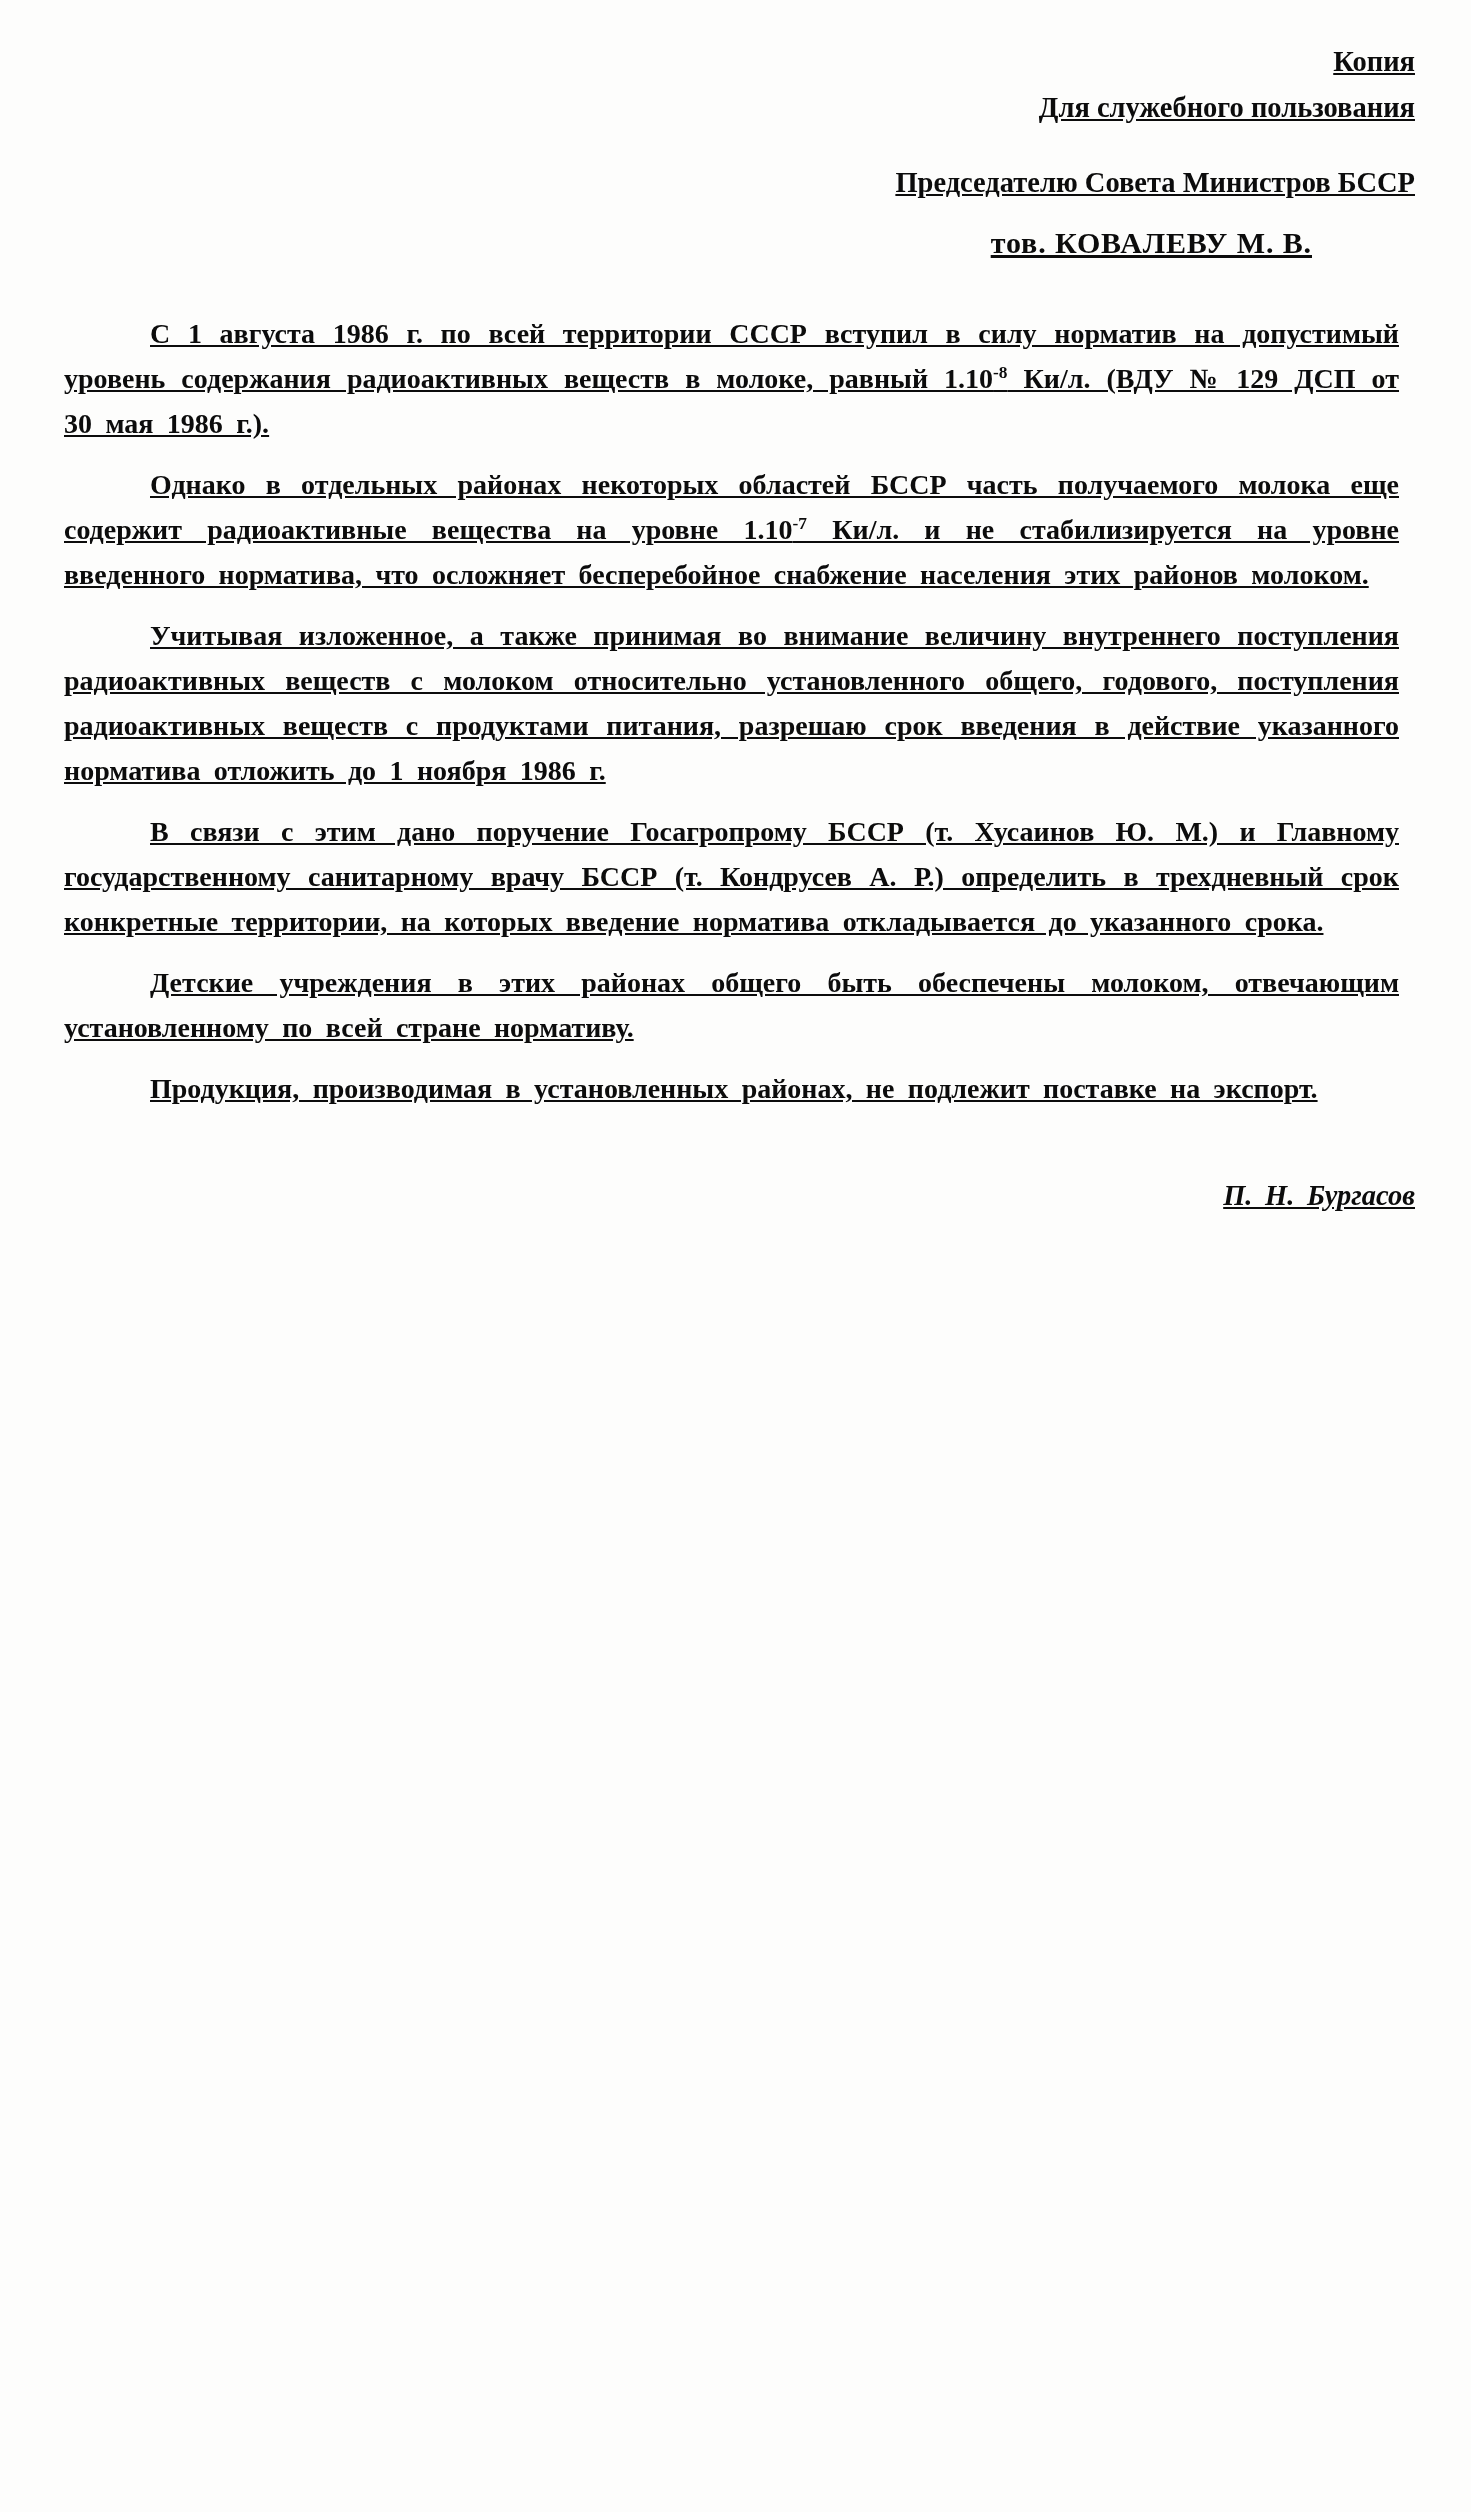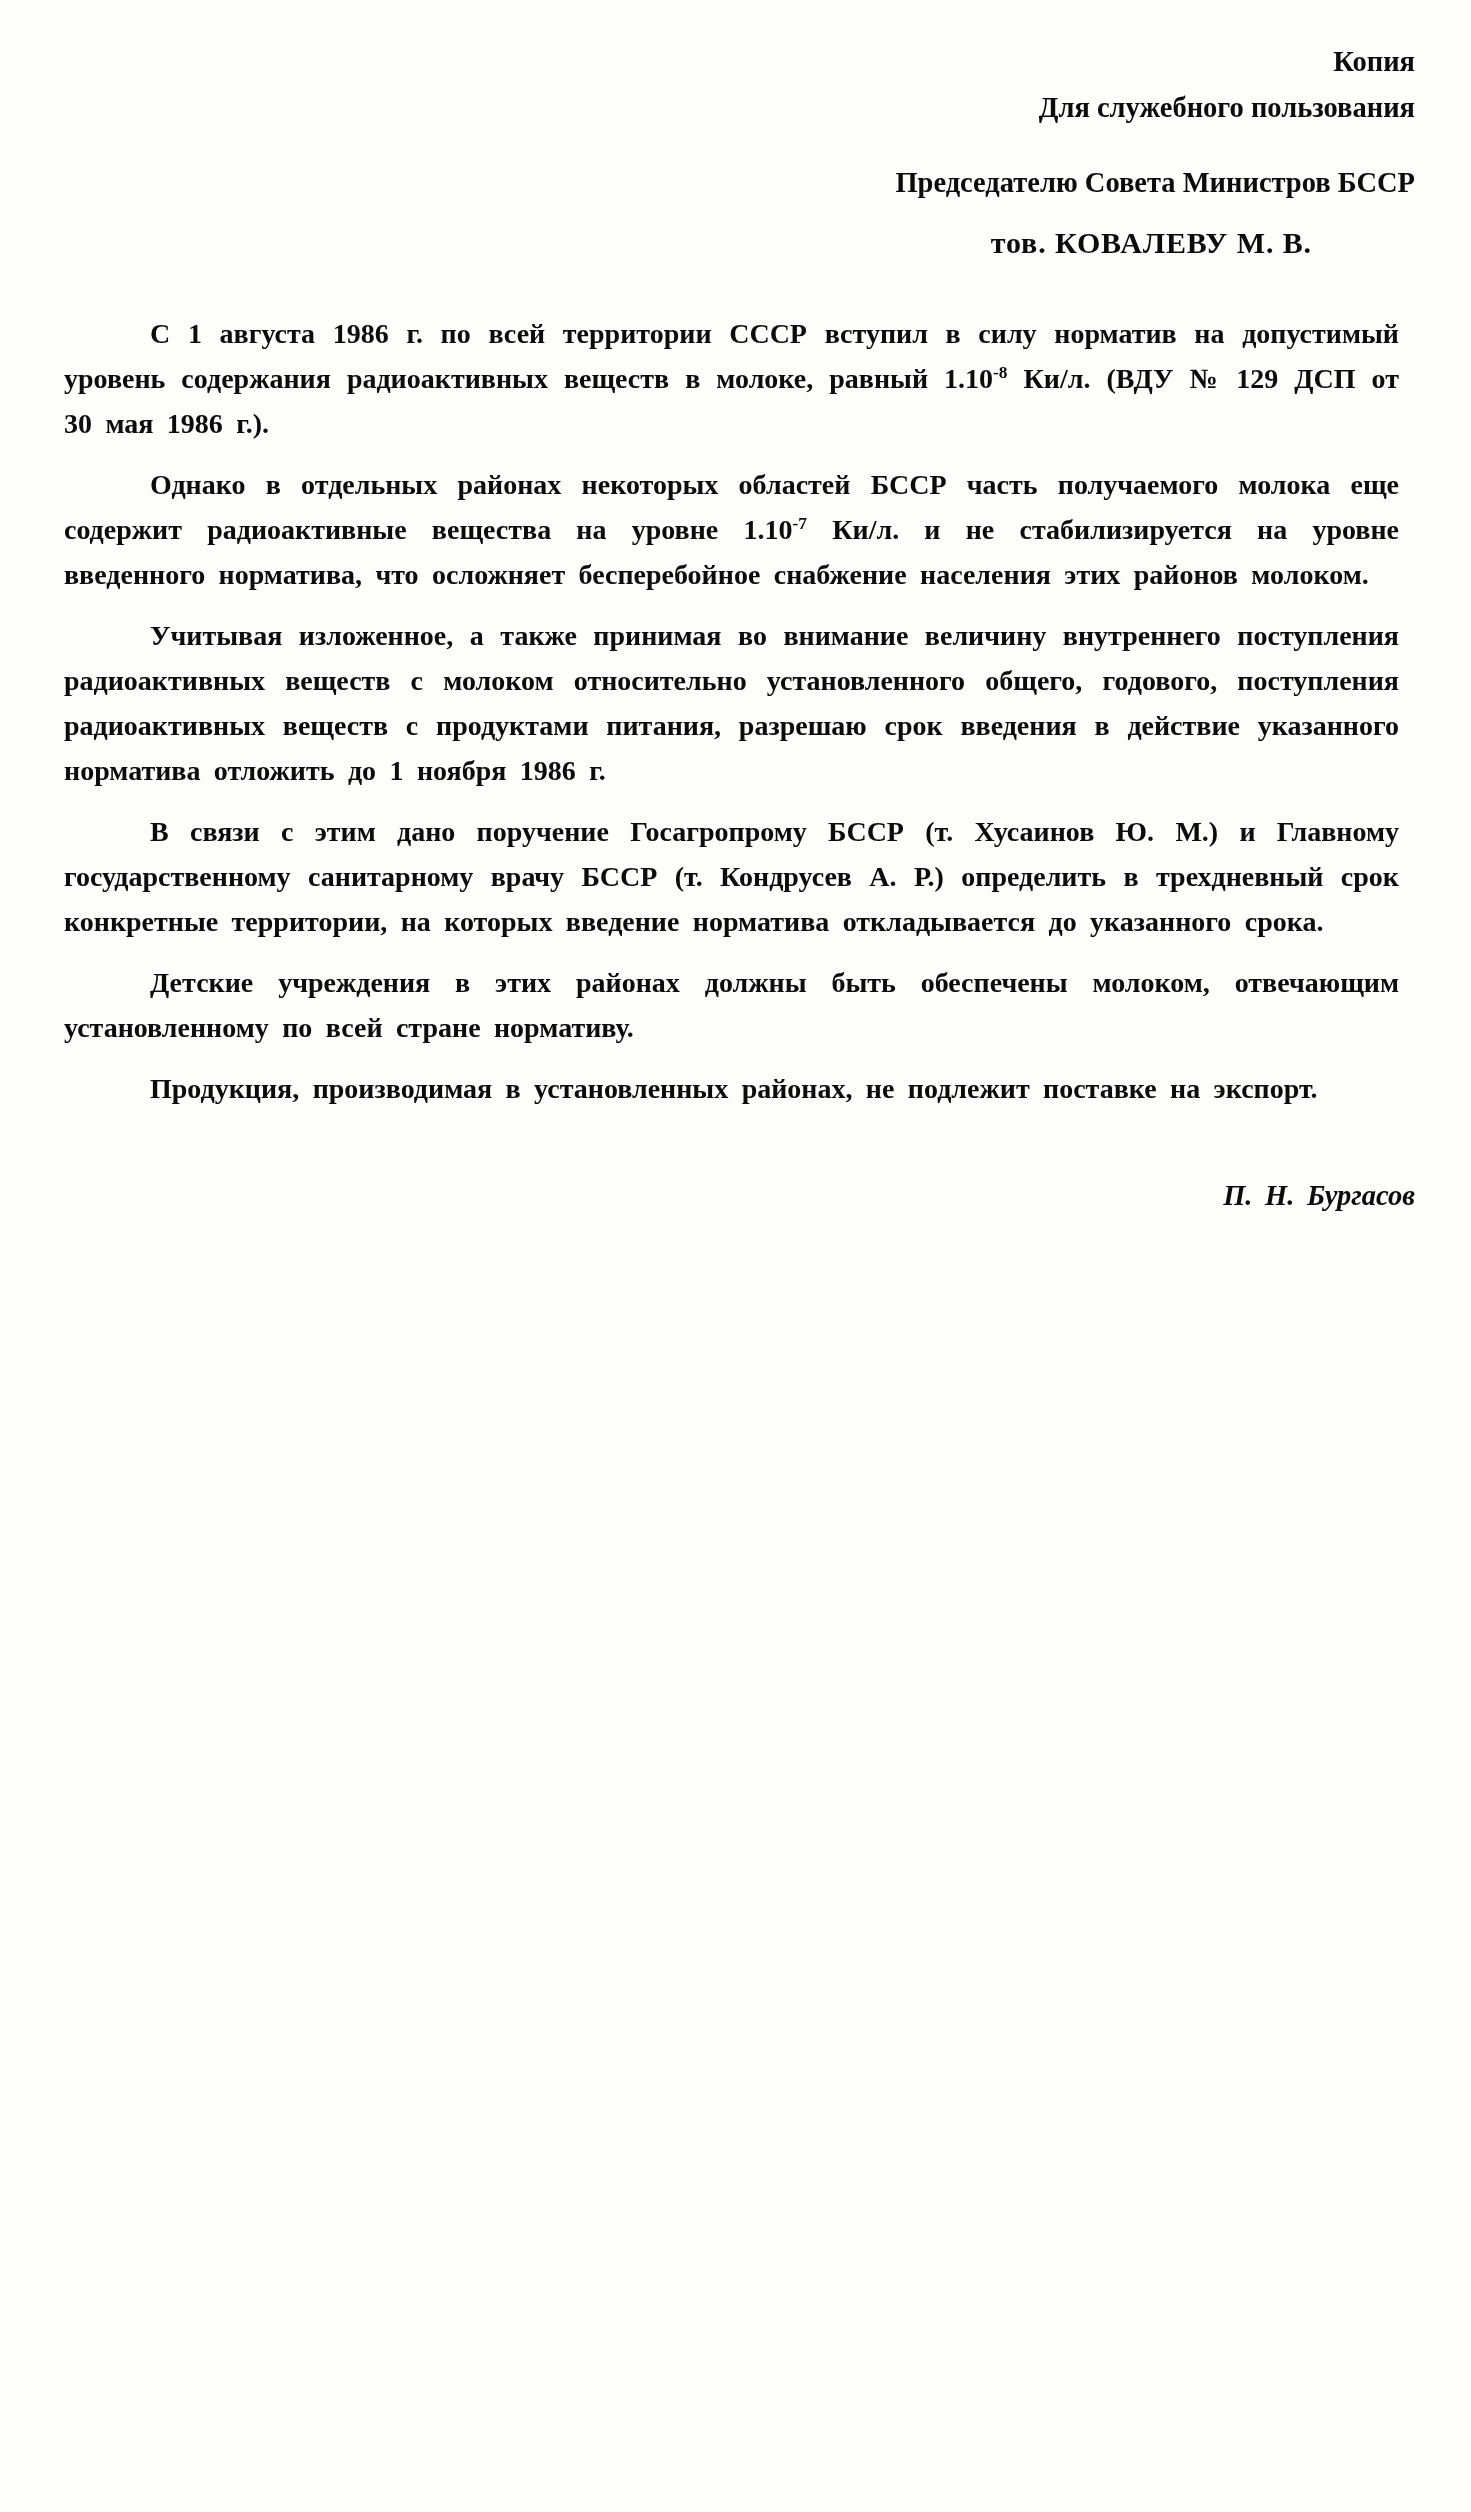--- a/index.html
+++ b/index.html
@@ -14,20 +14,21 @@
     font-family: "Liberation Serif", "DejaVu Serif", serif;
     font-weight: 700;
     -webkit-font-smoothing: antialiased;
   }
   .page {
     box-sizing: border-box;
     width: 1472px;
     height: 2512px;
     padding: 39px 57px 0 48px;
     overflow: hidden;
+    text-decoration: underline;
   }
   .classification {
     text-align: right;
     font-size: 28.5px;
     line-height: 46px;
   }
   .addressee {
     margin-top: 32px;
     text-align: right;
     font-size: 28.5px;
@@ -76,20 +77,20 @@
   <div class="addressee">
     <div class="addr-title">Председателю Совета Министров БССР</div>
     <div class="addr-name">тов. КОВАЛЕВУ М. В.</div>
   </div>
 
   <div class="letter-body" id="paragraphs">
       <p><span>С 1 августа 1986 г. по всей территории СССР вступил в силу норматив на допустимый уровень содержания радиоактивных веществ в молоке, равный 1.10</span><sup>-8</sup><span> Ки/л. (ВДУ № 129 ДСП от 30 мая 1986 г.).</span></p>
       <p><span>Однако в отдельных районах некоторых областей БССР часть получаемого молока еще содержит радиоактивные вещества на уровне 1.10</span><sup>-7</sup><span> Ки/л. и не стабилизируется на уровне введенного норматива, что осложняет бесперебойное снабжение населения этих районов молоком.</span></p>
       <p><span>Учитывая изложенное, а также принимая во внимание величину внутреннего поступления радиоактивных веществ с молоком относительно установленного общего, годового, поступления радиоактивных веществ с продуктами питания, разрешаю срок введения в действие указанного норматива отложить до 1 ноября 1986 г.</span></p>
       <p><span>В связи с этим дано поручение Госагропрому БССР (т. Хусаинов Ю. М.) и Главному государственному санитарному врачу БССР (т. Кондрусев А. Р.) определить в трехдневный срок конкретные территории, на которых введение норматива откладывается до указанного срока.</span></p>
-      <p><span>Детские учреждения в этих районах должны быть обеспечены молоком, отвечающим установленному по всей стране нормативу.</span></p>
+      <p><span>Детские учреждения в этих районах общего быть обеспечены молоком, отвечающим установленному по всей стране нормативу.</span></p>
       <p><span>Продукция, производимая в установленных районах, не подлежит поставке на экспорт.</span></p>
     </div>
 
   <div class="signature">П. Н. Бургасов</div>
 
 </div>
 
 
 </body></html>

